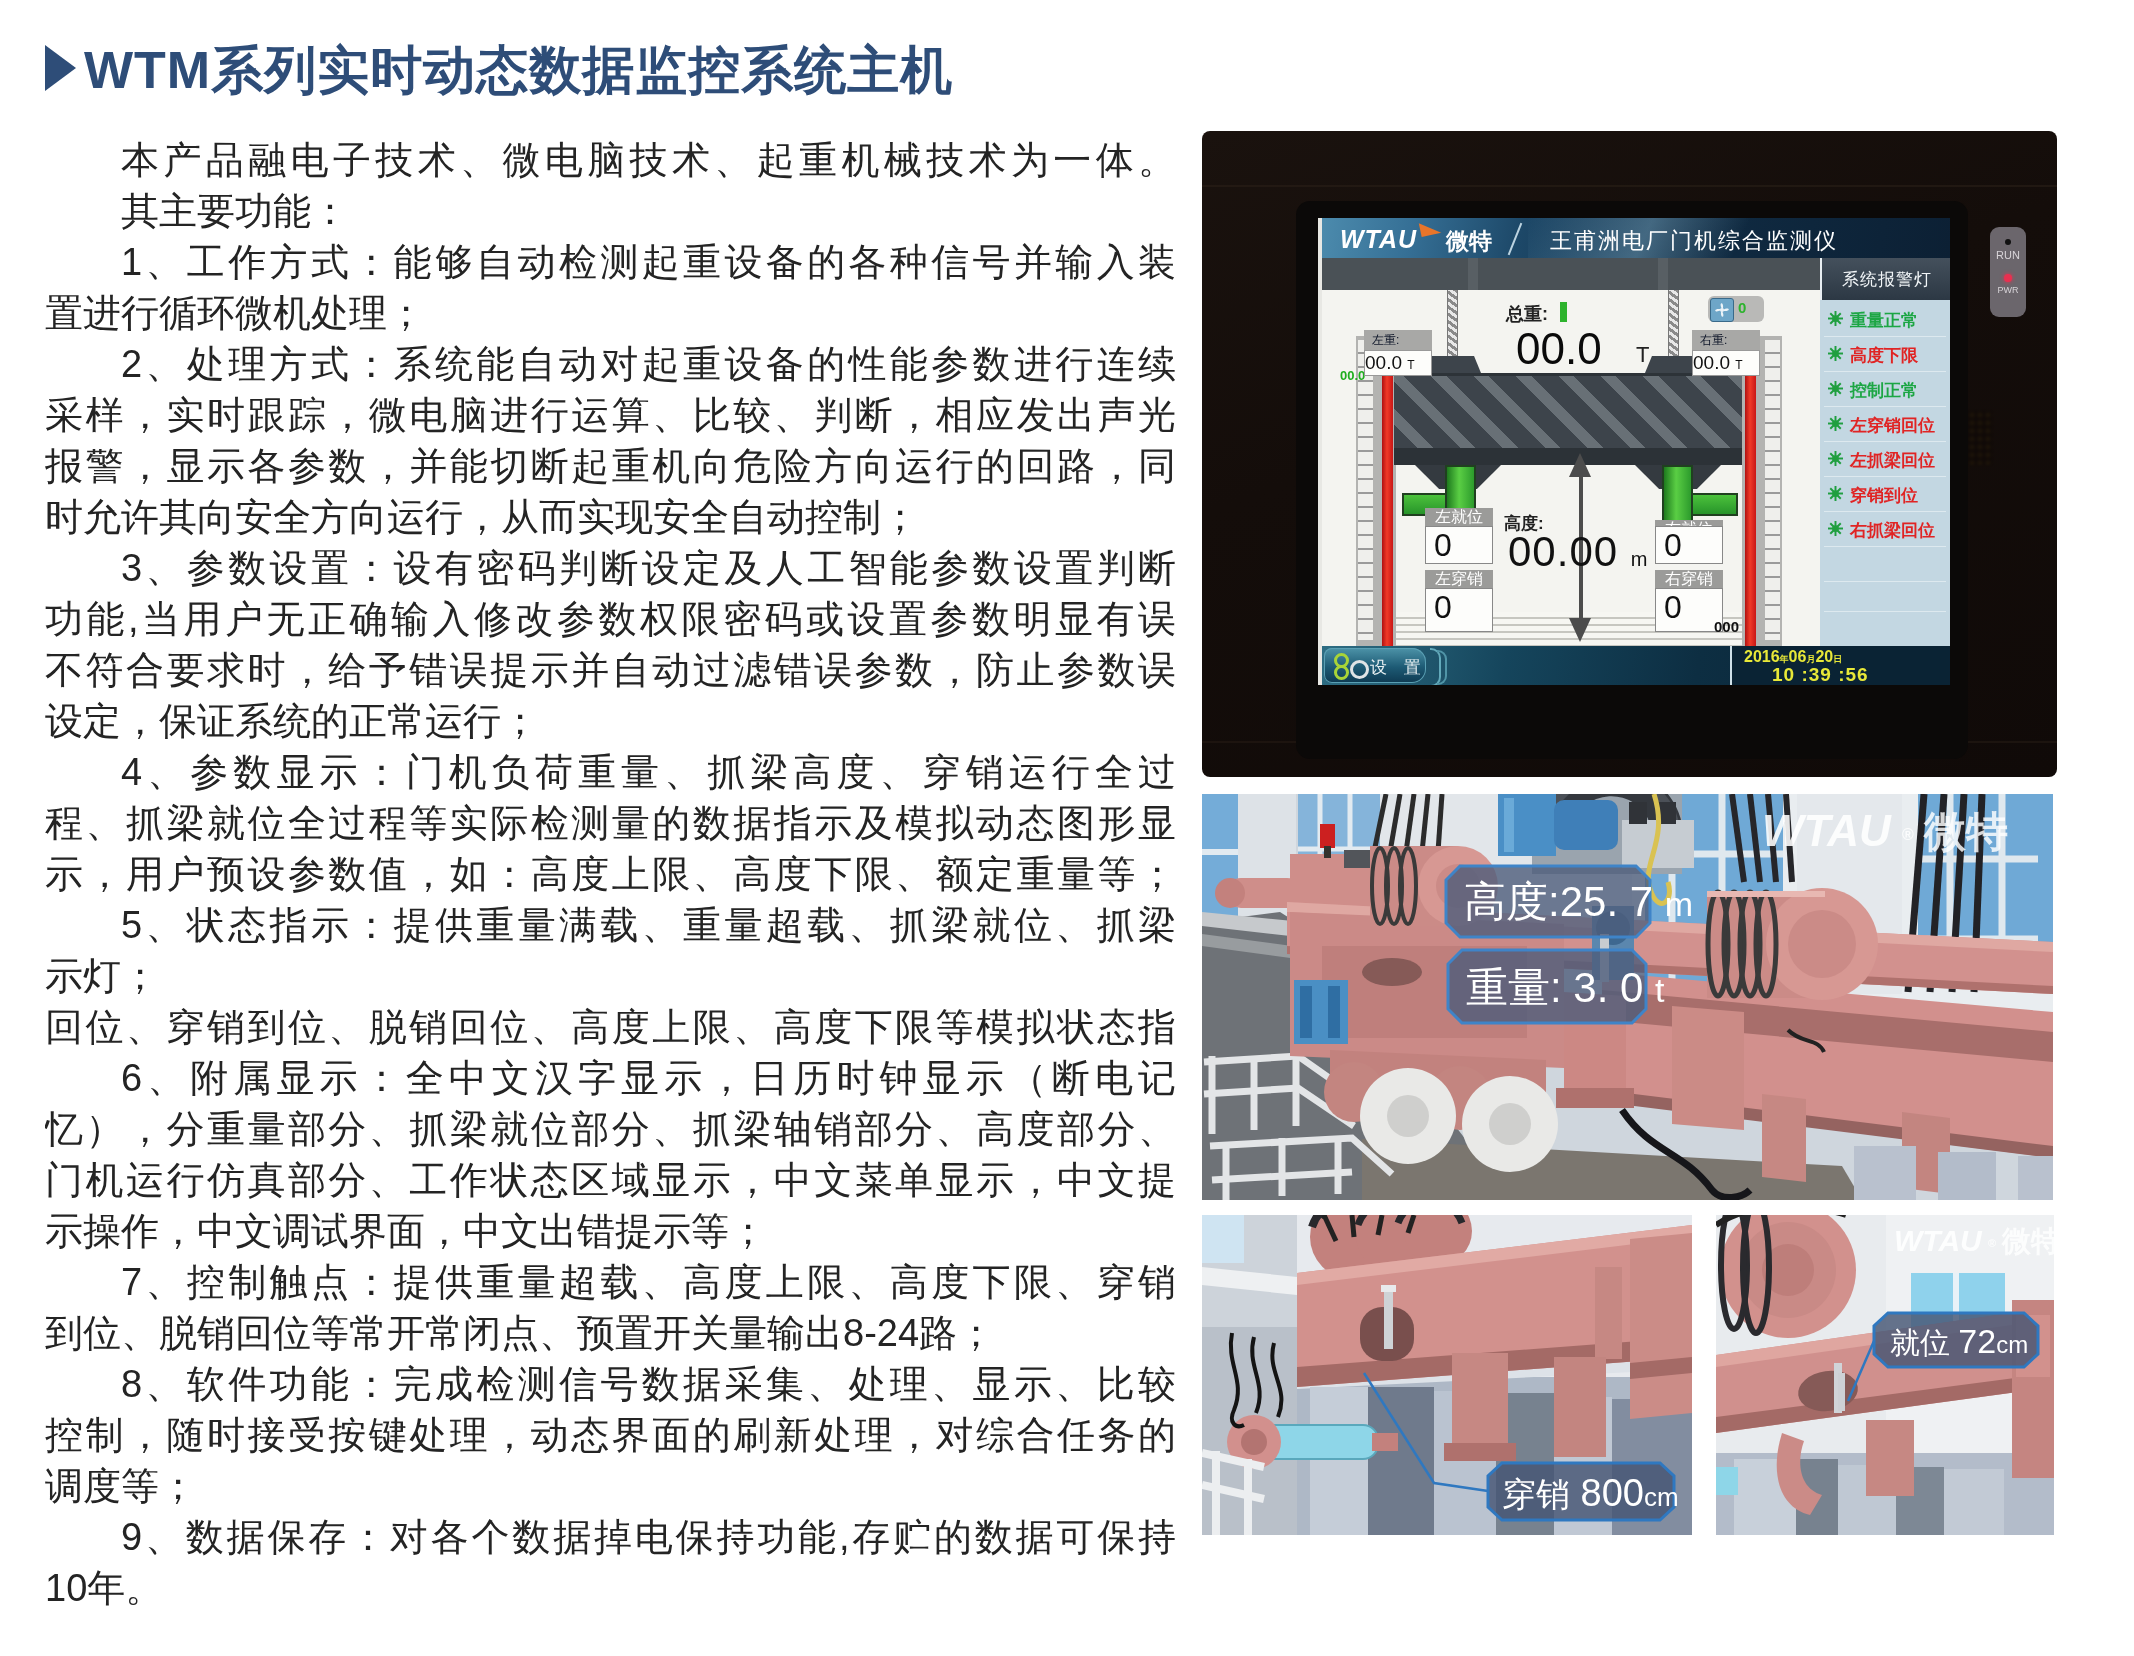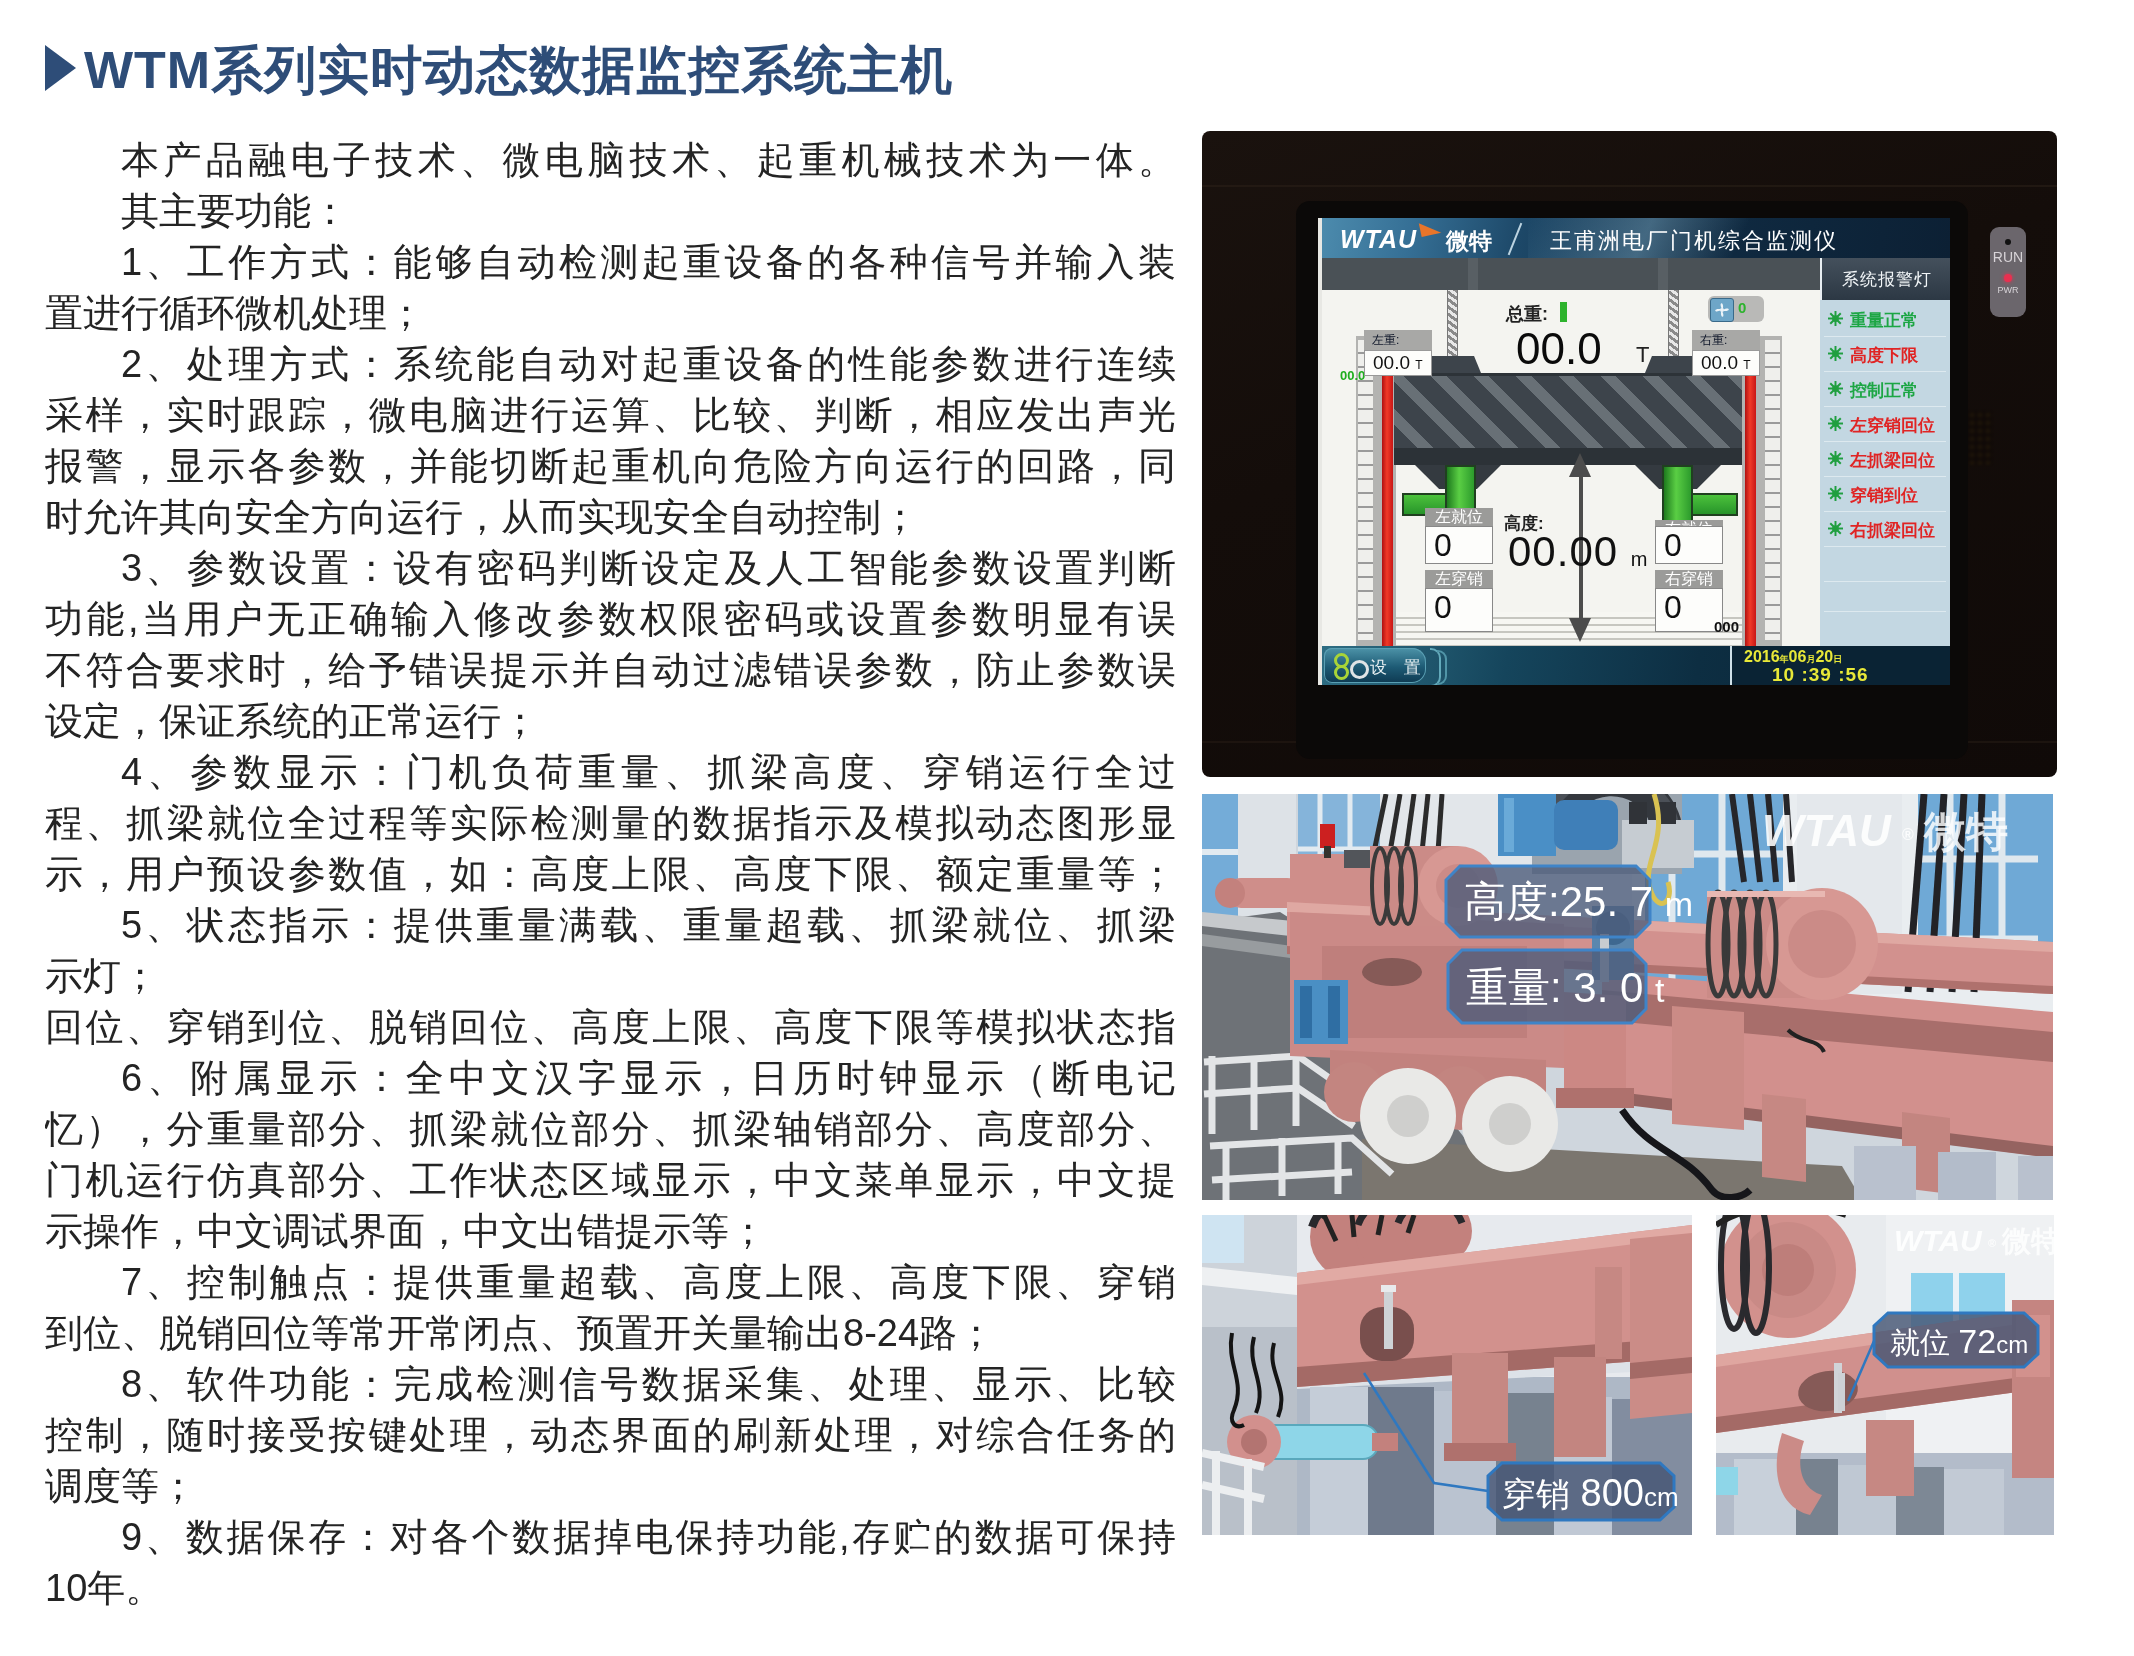--- a/index.html
+++ b/index.html
@@ -61,21 +61,21 @@
 #waves{position:absolute;left:78px;top:322px;width:346px;height:34px;
   background:repeating-linear-gradient(180deg,#f6f6f2 0 5px,#c6c6c0 5px 7px);}
 #w000{position:absolute;left:396px;top:328px;font-size:15px;font-weight:bold;color:#111;z-index:6;}
 #g000{position:absolute;left:22px;top:78px;font-size:13px;font-weight:bold;color:#1fae1f;}
 
 #zz{position:absolute;left:188px;top:12px;font-size:18px;font-weight:bold;color:#222;}
 #zzcur{position:absolute;left:242px;top:12px;width:7px;height:20px;background:#2db32d;}
 #zzval{position:absolute;left:198px;top:34px;font-size:44px;color:#0a0a0a;}
 #zzT{position:absolute;left:318px;top:52px;font-size:22px;color:#222;}
 .wbox .h{position:absolute;left:0;top:0;width:100%;height:20px;background:#a8a8a6;color:#0f172a;font-size:12px;line-height:20px;padding-left:8px;box-sizing:border-box;}
-.wbox .v{position:absolute;left:0;top:20px;width:100%;height:26px;background:#fdfdfb;border:1px solid #999;font-size:19px;color:#111;line-height:24px;padding-left:8px;box-sizing:border-box;}
+.wbox .v{position:absolute;left:0;top:20px;width:100%;height:26px;background:#fdfdfb;border:1px solid #999;font-size:19px;color:#111;line-height:24px;box-sizing:border-box;}
 #fanbox{position:absolute;left:390px;top:6px;width:56px;height:26px;background:#b9b9b7;border-radius:6px;}
 #fan{position:absolute;left:2px;top:2px;width:22px;height:22px;background:#6ea6c8;border:1px solid #3a6a8a;border-radius:3px;}
 #fan0{position:absolute;left:30px;top:3px;font-size:15px;font-weight:bold;color:#2db32d;}
 
 #sbar{position:absolute;left:502px;top:40px;width:130px;height:388px;background:#c3d7e2;}
 #sbhead{position:absolute;left:0;top:0;width:130px;height:42px;background:linear-gradient(180deg,#44505c,#2c3844);border-left:2px solid #e8eef2;}
 #sbhead div{margin-top:10px;text-align:center;font-size:17px;color:#f2f6f8;letter-spacing:1px;}
 .sbitem{position:absolute;left:6px;width:122px;height:35px;font-size:17px;font-weight:bold;}
 .sbitem svg{position:absolute;left:2px;top:9px;}
 .sbitem span{position:absolute;left:24px;top:7px;letter-spacing:0px;white-space:nowrap;}
@@ -91,21 +91,21 @@
 #sbot .g2{position:absolute;left:26px;top:12px;width:13px;height:13px;border-radius:50%;border:3px solid #dfe4e6;}
 #sbot .stxt{position:absolute;left:46px;top:8px;font-size:17px;color:#e8f0f2;letter-spacing:6px;white-space:nowrap;}
 #sdate{position:absolute;left:412px;top:428px;width:220px;height:39px;background:#0a2334;border-left:2px solid #cfe0e8;}
 #sdate .d1{position:absolute;left:12px;top:2px;font-size:16px;font-weight:bold;color:#e8e838;white-space:nowrap;}
 #sdate .d1 small{font-size:9px;}
 #sdate .d2{position:absolute;left:40px;top:18px;font-size:19px;font-weight:bold;color:#e8e838;letter-spacing:1px;}
 
 #runpwr{position:absolute;left:788px;top:96px;width:36px;height:90px;background:#6b666c;border-radius:9px;}
 #runpwr .led1{position:absolute;left:15px;top:12px;width:6px;height:6px;border-radius:50%;background:#111;}
 #runpwr .led2{position:absolute;left:14px;top:47px;width:8px;height:8px;border-radius:50%;background:#e83050;box-shadow:0 0 4px #e83050;}
-#runpwr .t1{position:absolute;left:0;top:22px;width:36px;text-align:center;font-size:14px;color:#d8d4d8;}
+#runpwr .t1{position:absolute;left:0;top:22px;width:36px;text-align:center;font-size:11px;color:#d8d4d8;}
 #runpwr .t2{position:absolute;left:0;top:58px;width:36px;text-align:center;font-size:9px;color:#d8d4d8;}
 #gold{position:absolute;left:752px;top:280px;width:38px;height:54px;opacity:.22;
   background:repeating-linear-gradient(0deg,#5a4c1e 0 4px,#201610 4px 8px),repeating-linear-gradient(90deg,#54471c 0 4px,#1e140e 4px 8px);background-blend-mode:overlay;filter:blur(1.2px);border-radius:3px;}
 
 #mid{position:absolute;left:1202px;top:794px;}
 #bl{position:absolute;left:1202px;top:1215px;}
 #br{position:absolute;left:1716px;top:1215px;}
 .wm{font-family:"Liberation Sans",sans-serif;font-weight:bold;font-style:italic;fill:rgba(255,255,255,.88);}
 .wmc{font-family:"Liberation Sans",sans-serif;font-weight:bold;fill:rgba(255,255,255,.82);}
 .lbltxt{font-family:"Liberation Sans",sans-serif;fill:#ffffff;}

